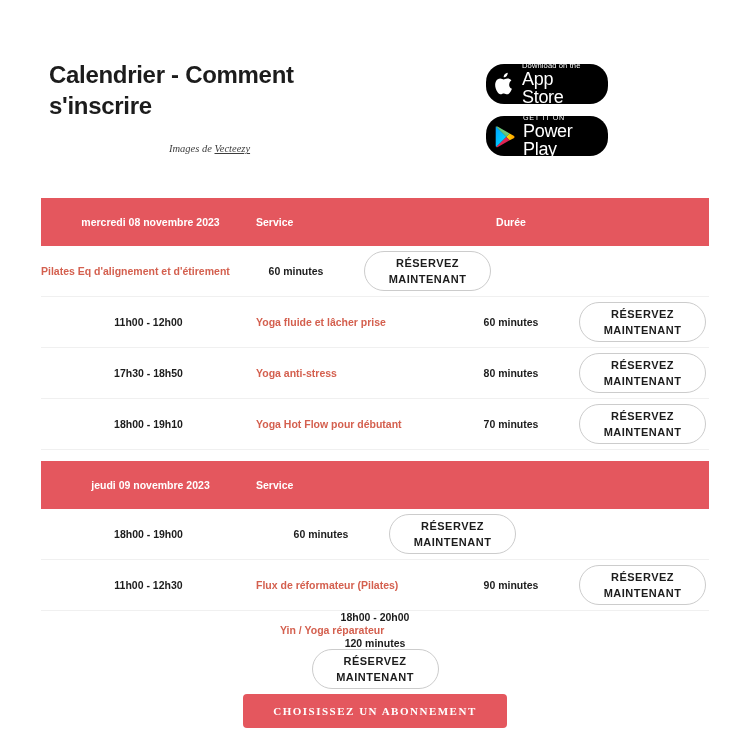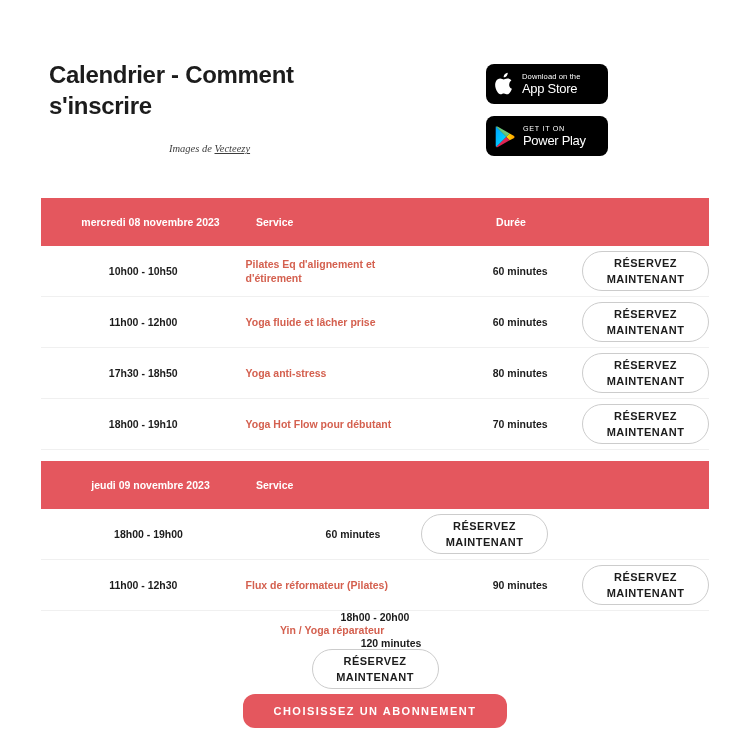--- a/index.html
+++ b/index.html
@@ -56,21 +56,21 @@
     top: 64px;
     left: 486px;
     display: flex;
     flex-direction: column;
     gap: 12px;
   }
   .badge {
     width: 122px;
     height: 40px;
     background: #000000;
-    border-radius: 8px;
+    border-radius: 18px;
     display: flex;
     align-items: center;
     padding: 0 9px;
     cursor: pointer;
   }
   .badge-icon {
     flex: 0 0 auto;
     display: flex;
     align-items: center;
     justify-content: center;
@@ -87,21 +87,21 @@
     font-size: 7.6px;
     letter-spacing: 0.1px;
     margin-bottom: 1px;
   }
   .badge-small.gp {
     font-size: 7.2px;
     letter-spacing: 0.7px;
   }
   .badge-big {
     color: #ffffff;
-    font-size: 13px;
+    font-size: 18px;
     letter-spacing: -0.3px;
     font-weight: 500;
   }
 
   
   .schedule {
     margin: 0 41px;
     width: 668px;
   }
   .day-header {
@@ -138,21 +138,20 @@
     font-size: 10.5px;
     font-weight: bold;
     color: #d4604f;
     line-height: 1.38;
     cursor: pointer;
   }
   .slot-duration {
     font-size: 10.5px;
     font-weight: bold;
     color: #1c1c1c;
-    margin-left: 32px;
   }
   .book-btn {
     width: 127px;
     height: 40px;
     border-radius: 22px;
     border: 1px solid #cccccc;
     background: #ffffff;
     color: #1c1c1c;
     font-size: 11px;
     font-weight: bold;
@@ -172,27 +171,27 @@
   
   .cta-wrap {
     display: flex;
     justify-content: center;
     margin-top: 32px;
   }
   .cta-button {
     background: #e4575e;
     color: #ffffff;
     border: none;
-    border-radius: 12px;
+    border-radius: 4px;
     height: 34px;
     padding: 0 30px;
     font-size: 11px;
     font-weight: bold;
     letter-spacing: 1.5px;
-    font-family: Liberation Sans, sans-serif;
+    font-family: Liberation Serif, serif;
     cursor: pointer;
   }
 </style>
 </head>
 <body>
 
 <div class="page-header">
   <div class="header-left">
     <h1 class="page-title">Calendrier - Comment s'inscrire</h1>
     <div class="credit-line">
@@ -252,21 +251,20 @@
 <div class="schedule">
 
   <div class="day-header">
     <div class="col-time">mercredi 08 novembre 2023</div>
     <div class="col-service">Service</div>
     <div class="col-dur">Durée</div>
     <div class="col-action"></div>
   </div>
 
   <div class="slot-row">
-    <div class="col-time slot-time">10h00 - 10h50</div>
     <div class="col-service slot-service">Pilates Eq d'alignement et d'étirement</div>
     <div class="col-dur slot-duration">60 minutes</div>
     <div class="col-action">
       <button class="book-btn">RÉSERVEZ MAINTENANT</button>
     </div>
   </div>
 
   <div class="slot-row">
     <div class="col-time slot-time">11h00 - 12h00</div>
     <div class="col-service slot-service">Yoga fluide et lâcher prise</div>

